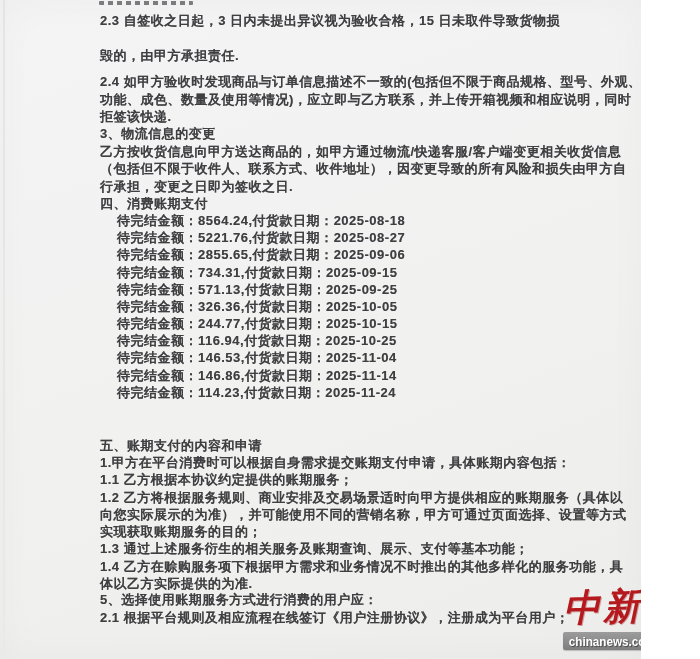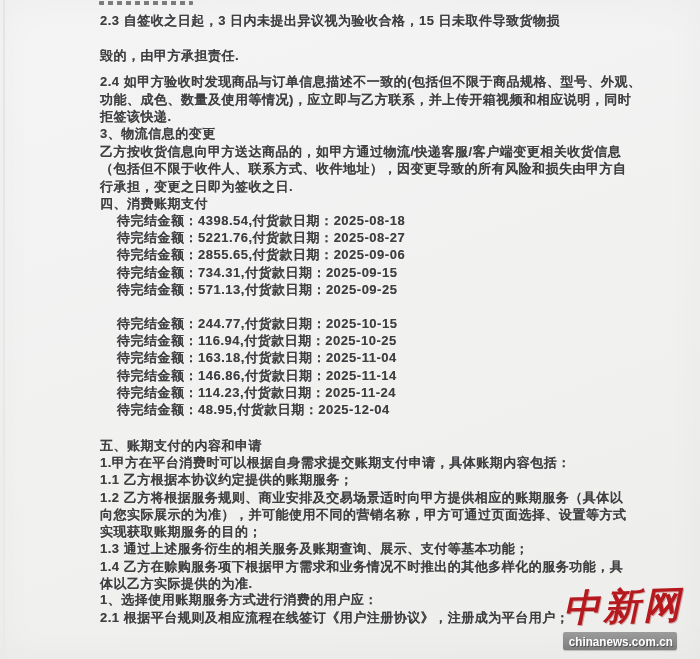--- a/index.html
+++ b/index.html
@@ -1,18 +1,18 @@
 <!DOCTYPE html>
 <html><head>
 <meta charset="utf-8">
 <style>
   html,body{margin:0;padding:0;background:#ffffff;}
   .photo{
     position:relative;
-    width:700px;height:659px;
+    width:641px;height:659px;
     overflow:hidden;
     background:linear-gradient(160deg,#f4f4f5 0%,#f1f1f0 55%,#ededeb 100%);
     box-shadow:inset 0 0 40px rgba(0,0,0,0.03);
     font-family:"Liberation Sans",sans-serif;
   }
   .edge-left{
     position:absolute;left:3px;top:0;bottom:0;width:2px;
     background:linear-gradient(#e2e2e2,#e9e9e7);
     opacity:.85;
   }
@@ -75,42 +75,42 @@
   <div class="ln" style="left:100px;top:91px">功能、成色、数量及使用等情况)，应立即与乙方联系，并上传开箱视频和相应说明，同时</div>
   <div class="ln" style="left:100px;top:108px">拒签该快递.</div>
 
   <div class="ln" style="left:100px;top:125px">3、物流信息的变更</div>
   <div class="ln" style="left:100px;top:160px">（包括但不限于收件人、联系方式、收件地址），因变更导致的所有风险和损失由甲方自</div>
   <div class="ln" style="left:100px;top:143px">乙方按收货信息向甲方送达商品的，如甲方通过物流/快递客服/客户端变更相关收货信息</div>
   <div class="ln" style="left:100px;top:195px">四、消费账期支付</div>
 
   <div class="ln" style="left:100px;top:178px">行承担，变更之日即为签收之日.</div>
 
-  <div class="ln row" style="top:212px"><span>待完结金额：</span><span>4398.54</span><span>,付货款日期：</span><span>2025-08-18</span></div>
+  <div class="ln row" style="top:212px"><span>待完结金额：</span><span>8564.24</span><span>,付货款日期：</span><span>2025-08-18</span></div>
   <div class="ln row" style="top:229px"><span>待完结金额：</span><span>5221.76</span><span>,付货款日期：</span><span>2025-08-27</span></div>
   <div class="ln row" style="top:246px"><span>待完结金额：</span><span>2855.65</span><span>,付货款日期：</span><span>2025-09-06</span></div>
   <div class="ln row" style="top:264px"><span>待完结金额：</span><span>734.31</span><span>,付货款日期：</span><span>2025-09-15</span></div>
   <div class="ln row" style="top:281px"><span>待完结金额：</span><span>571.13</span><span>,付货款日期：</span><span>2025-09-25</span></div>
+  <div class="ln row" style="top:298px"><span>待完结金额：</span><span>326.36</span><span>,付货款日期：</span><span>2025-10-05</span></div>
   <div class="ln row" style="top:315px"><span>待完结金额：</span><span>244.77</span><span>,付货款日期：</span><span>2025-10-15</span></div>
   <div class="ln row" style="top:332px"><span>待完结金额：</span><span>116.94</span><span>,付货款日期：</span><span>2025-10-25</span></div>
-  <div class="ln row" style="top:349px"><span>待完结金额：</span><span>163.18</span><span>,付货款日期：</span><span>2025-11-04</span></div>
+  <div class="ln row" style="top:349px"><span>待完结金额：</span><span>146.53</span><span>,付货款日期：</span><span>2025-11-04</span></div>
   <div class="ln row" style="top:367px"><span>待完结金额：</span><span>146.86</span><span>,付货款日期：</span><span>2025-11-14</span></div>
   <div class="ln row" style="top:384px"><span>待完结金额：</span><span>114.23</span><span>,付货款日期：</span><span>2025-11-24</span></div>
-  <div class="ln row" style="top:401px"><span>待完结金额：</span><span>48.95</span><span>,付货款日期：</span><span>2025-12-04</span></div>
 
   <div class="ln" style="left:100px;top:437px">五、账期支付的内容和申请</div>
   <div class="ln" style="left:100px;top:454px">1.甲方在平台消费时可以根据自身需求提交账期支付申请，具体账期内容包括：</div>
   <div class="ln" style="left:100px;top:471px">1.1 乙方根据本协议约定提供的账期服务；</div>
   <div class="ln" style="left:100px;top:489px">1.2 乙方将根据服务规则、商业安排及交易场景适时向甲方提供相应的账期服务（具体以</div>
   <div class="ln" style="left:100px;top:506px">向您实际展示的为准），并可能使用不同的营销名称，甲方可通过页面选择、设置等方式</div>
   <div class="ln" style="left:100px;top:523px">实现获取账期服务的目的；</div>
   <div class="ln" style="left:100px;top:540px">1.3 通过上述服务衍生的相关服务及账期查询、展示、支付等基本功能；</div>
   <div class="ln" style="left:100px;top:558px">1.4 乙方在赊购服务项下根据甲方需求和业务情况不时推出的其他多样化的服务功能，具</div>
   <div class="ln" style="left:100px;top:575px">体以乙方实际提供的为准.</div>
-  <div class="ln" style="left:100px;top:591px">1、选择使用账期服务方式进行消费的用户应：</div>
+  <div class="ln" style="left:100px;top:591px">5、选择使用账期服务方式进行消费的用户应：</div>
   <div class="ln" style="left:100px;top:609px">2.1 根据平台规则及相应流程在线签订《用户注册协议》，注册成为平台用户；</div>
 
   <div class="logo">
     <span class="logo-zh">中新网</span>
     <div class="logo-banner">
       <span class="logo-url">chinanews.com.cn</span>
     </div>
   </div>
 </div>
 

